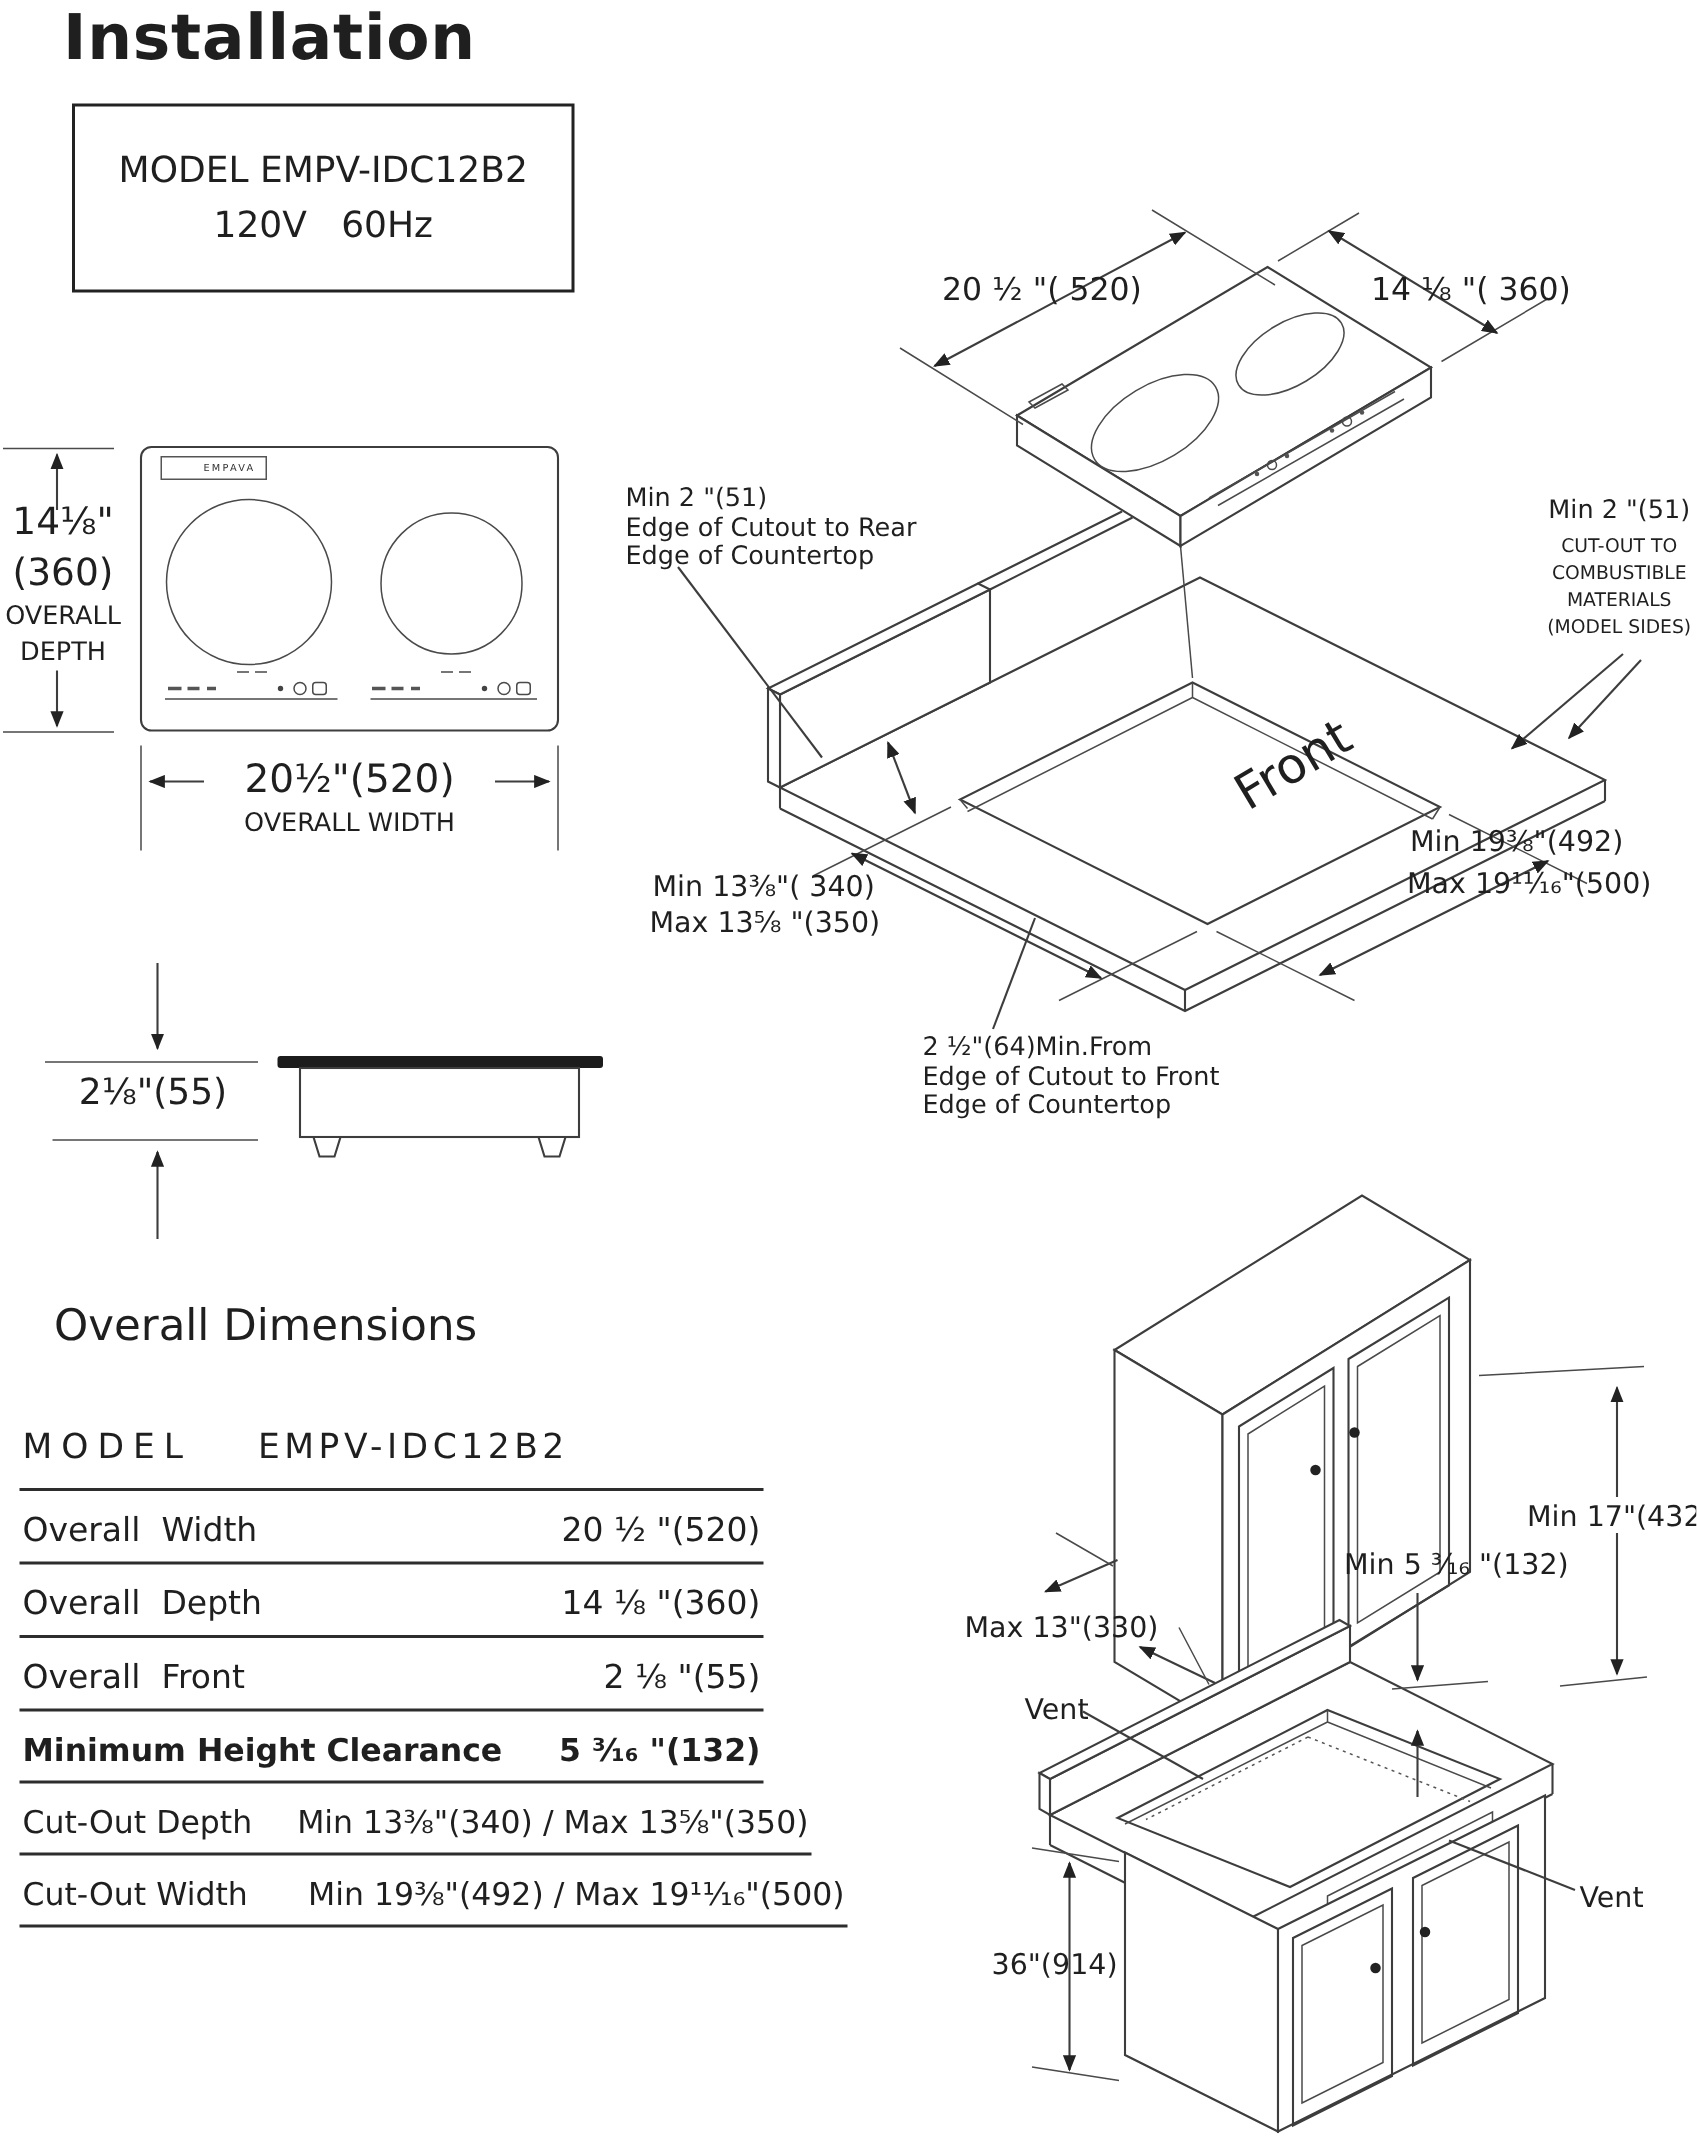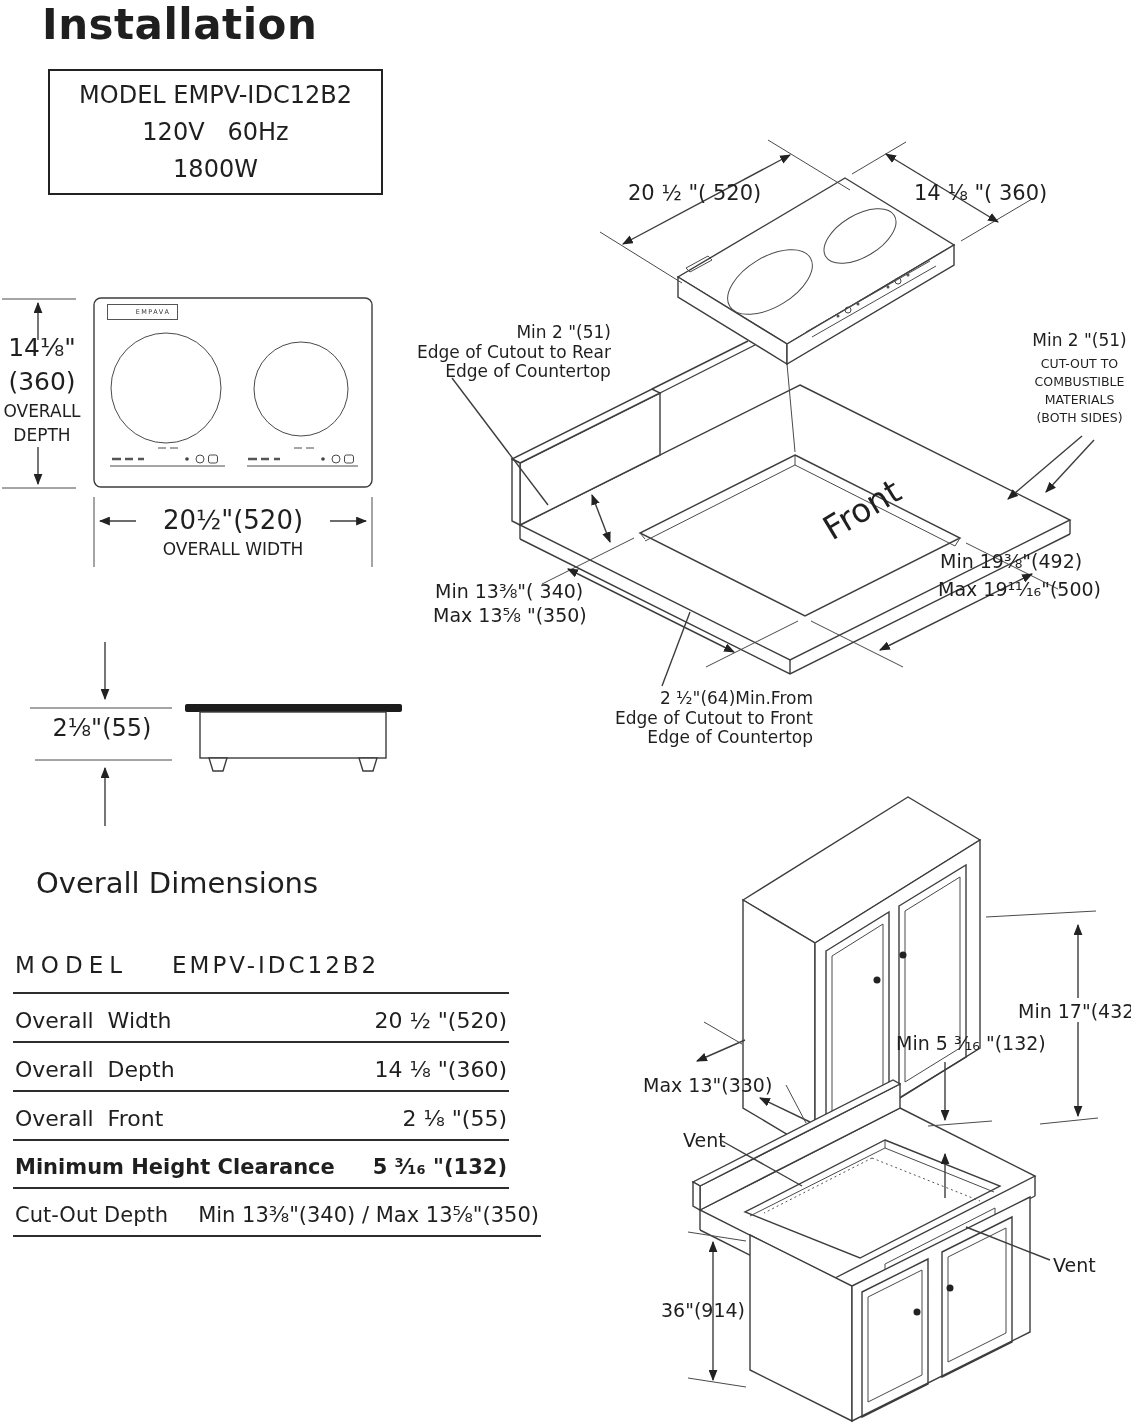--- a/index.html
+++ b/index.html
@@ -1,19 +1,19 @@
 <!DOCTYPE html>
 <html><head>
 <meta charset="utf-8">
 <style>
   html,body{margin:0;padding:0;background:#ffffff;}
   #app{position:relative;width:1131px;height:1425px;background:#fff;overflow:hidden;
        font-family:"DejaVu Sans","Liberation Sans",sans-serif;color:#1f1f1f;}
   #art{position:absolute;left:0;top:0;}
-  .t{position:absolute;color:#1f1f1f;line-height:1.08;text-align:right;}
+  .t{position:absolute;color:#1f1f1f;line-height:1.08;}
   [data-bind]{white-space:pre;}
   .ctr{text-align:center;}
   .title{font-size:42px;font-weight:bold;letter-spacing:.5px;}
   .mbox{position:absolute;left:48px;top:69px;width:331px;height:122px;border:2.5px solid #222;
         display:flex;flex-direction:column;justify-content:center;text-align:center;}
   .mbox div{font-size:24px;line-height:37px;white-space:pre;}
   .big{font-size:25px;}
   .cap{font-size:17px;}
   .wlab{font-size:26px;}
   .side{font-size:24px;}
@@ -185,21 +185,20 @@
       <path d="M722,1141L802,1186" class="st"></path>
       <path d="M1050,1260L966,1227" class="st"></path>
     </g>
   </svg>
 
   <div class="t title" style="left:42px;top:2px;" data-bind="title">Installation</div>
 
   <div class="mbox">
     <div data-bind="model_box.line1">MODEL EMPV-IDC12B2</div>
     <div data-bind="model_box.line2">120V   60Hz</div>
-    <div data-bind="model_box.line3">1800W</div>
   </div>
 
   <div class="logo" data-bind="brand">EMPAVA</div>
 
   <div class="t big ctr" style="left:0px;top:334px;width:84px;" data-bind="top_view.depth_in">14⅛"</div>
   <div class="t big ctr" style="left:0px;top:368px;width:84px;" data-bind="top_view.depth_mm">(360)</div>
   <div class="t cap ctr" style="left:0px;top:402px;width:84px;" data-bind="top_view.depth_cap1">OVERALL</div>
   <div class="t cap ctr" style="left:0px;top:426px;width:84px;" data-bind="top_view.depth_cap2">DEPTH</div>
   <div class="t wlab ctr" style="left:128px;top:506px;width:210px;" data-bind="top_view.width_in">20½"(520)</div>
   <div class="t cap ctr" style="left:128px;top:540px;width:210px;" data-bind="top_view.width_cap">OVERALL WIDTH</div>
@@ -214,21 +213,21 @@
     <div data-bind="iso.rear_note.l1">Min 2 "(51)</div>
     <div data-bind="iso.rear_note.l2">Edge of Cutout to Rear</div>
     <div data-bind="iso.rear_note.l3">Edge of Countertop</div>
   </div>
 
   <div class="t ctr" style="left:1028px;top:331px;width:103px;">
     <div class="snote-t" data-bind="iso.side_note.l1">Min 2 "(51)</div>
     <div class="snote" style="margin-top:6px;" data-bind="iso.side_note.l2">CUT-OUT TO</div>
     <div class="snote" data-bind="iso.side_note.l3">COMBUSTIBLE</div>
     <div class="snote" data-bind="iso.side_note.l4">MATERIALS</div>
-    <div class="snote" data-bind="iso.side_note.l5">(BOTH SIDES)</div>
+    <div class="snote" data-bind="iso.side_note.l5">(MODEL SIDES)</div>
   </div>
 
   <div class="t front ctr" style="left:806px;top:492px;width:112px;" data-bind="iso.front">Front</div>
 
   <div class="t mm" style="left:435px;top:581px;" data-bind="iso.cut_depth_min">Min 13⅜"( 340)</div>
   <div class="t mm" style="left:433px;top:605px;" data-bind="iso.cut_depth_max">Max 13⅝ "(350)</div>
   <div class="t mm" style="left:940px;top:551px;" data-bind="iso.cut_width_min">Min 19⅜"(492)</div>
   <div class="t mm" style="left:938px;top:579px;" data-bind="iso.cut_width_max">Max 19¹¹⁄₁₆"(500)</div>
 
   <div class="t note" style="left:615px;top:689px;">
@@ -254,20 +253,24 @@
       <span data-bind="spec_table.rows.2.label">Overall  Front</span>
       <span data-bind="spec_table.rows.2.value">2 ⅛ "(55)</span>
     </div>
     <div class="trow w1 boldrow">
       <span data-bind="spec_table.rows.3.label">Minimum Height Clearance</span>
       <span data-bind="spec_table.rows.3.value">5 ³⁄₁₆ "(132)</span>
     </div>
     <div class="trow w5 smrow">
       <span data-bind="spec_table.rows.4.label">Cut-Out Depth</span>
       <span data-bind="spec_table.rows.4.value">Min 13⅜"(340) / Max 13⅝"(350)</span>
+    </div>
+    <div class="trow w6 smrow">
+      <span data-bind="spec_table.rows.5.label">Cut-Out Width</span>
+      <span data-bind="spec_table.rows.5.value">Min 19⅜"(492) / Max 19¹¹⁄₁₆"(500)</span>
     </div>
   </div>
 
   <div class="t cab" style="left:1018px;top:1001px;" data-bind="cabinet.min_height_clearance">Min 17"(432)</div>
   <div class="t cab" style="left:896px;top:1033px;" data-bind="cabinet.vent_clearance">Min 5 ³⁄₁₆ "(132)</div>
   <div class="t cab" style="left:643px;top:1075px;" data-bind="cabinet.cabinet_depth">Max 13"(330)</div>
   <div class="t cab" style="left:683px;top:1130px;" data-bind="cabinet.vent_left">Vent</div>
   <div class="t cab" style="left:1053px;top:1255px;" data-bind="cabinet.vent_right">Vent</div>
   <div class="t cab" style="left:661px;top:1300px;" data-bind="cabinet.counter_height">36"(914)</div>
 

